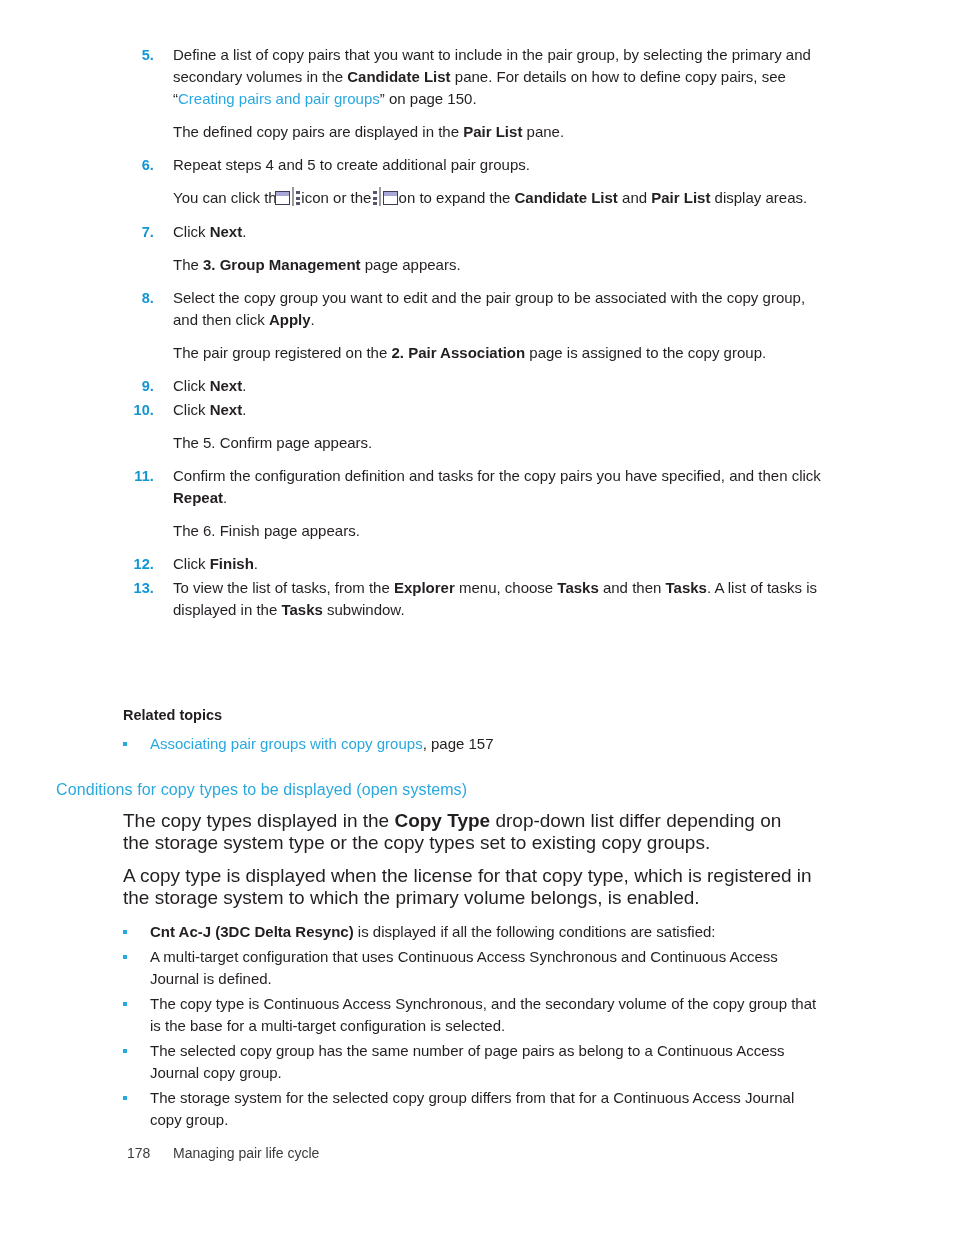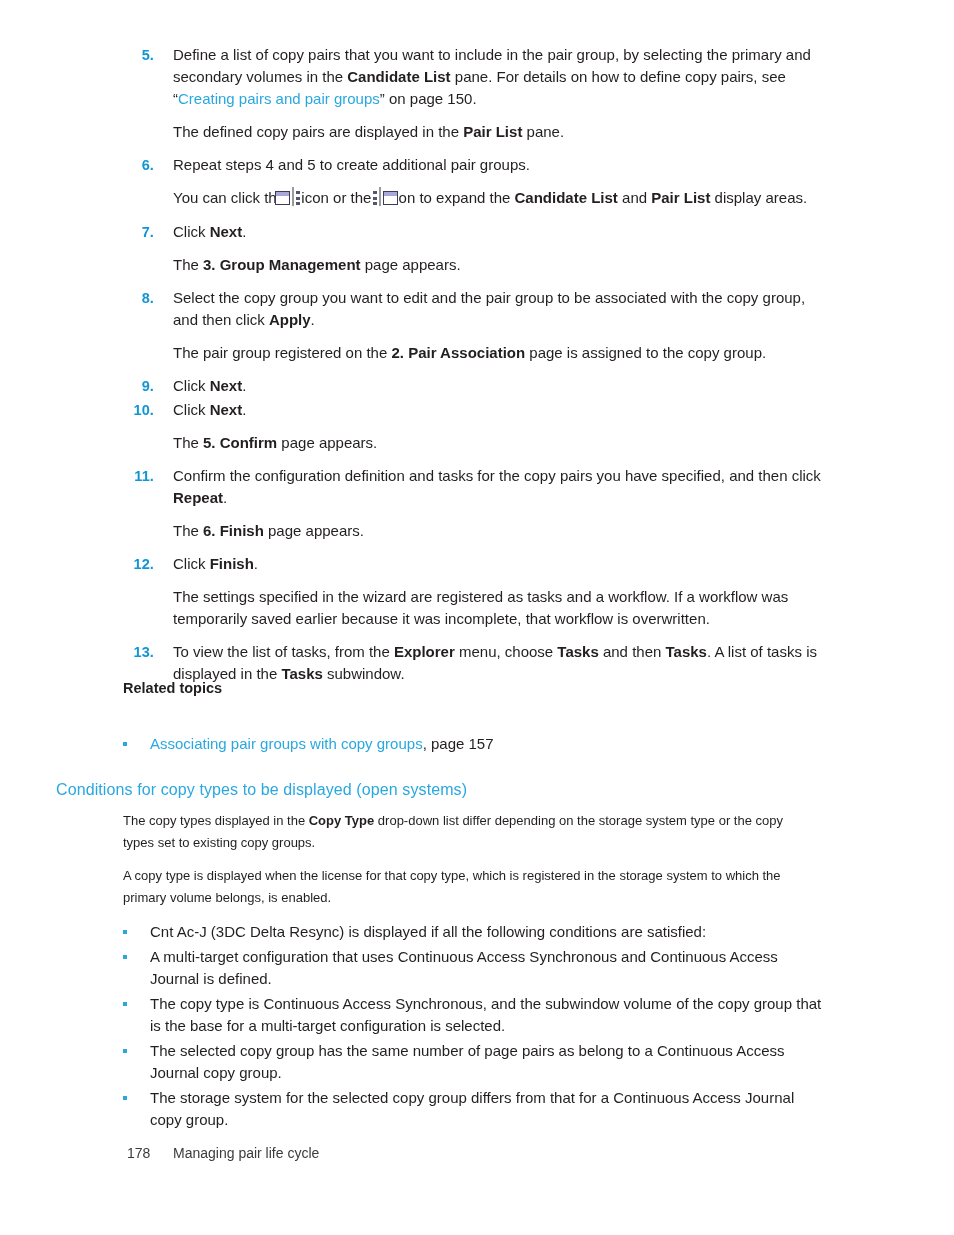--- a/index.html
+++ b/index.html
@@ -67,21 +67,21 @@
     line-height: 22px;
     margin-top: 11px;
     margin-bottom: 11px;
   }
   .lnk { color: #29a8e0; text-align: right; }
 
   
   .related-title {
     position: absolute;
     left: 123px;
-    top: 678px;
+    top: 705px;
     font-size: 14.5px;
     font-weight: bold;
     line-height: 20px;
   }
   .related-list {
     position: absolute;
     left: 123px;
     top: 733px;
     width: 700px;
   }
@@ -125,21 +125,21 @@
 
   
   .sect-body {
     position: absolute;
     left: 123px;
     top: 810px;
     width: 700px;
   }
   .sect-body p {
     margin: 0 0 11px 0;
-    font-size: 13px;
+    font-size: 19px;
     line-height: 22px;
     width: 690px;
   }
   .cond-list { margin-top: 12px; }
   .cond-list .bullet-row { margin-bottom: 3px; }
   .cond-list .bullet-text { width: 668px; }
 
   
   .inline-icon {
     display: inline-block;
@@ -260,35 +260,34 @@
         <div class="step-body">
           <p><span>Click </span><span style="font-weight: bold;">Next</span><span>.</span></p>
         </div>
       </div>
       <div class="step">
         <div class="step-num">10.</div>
         <div class="step-body">
           <p><span>Click </span><span style="font-weight: bold;">Next</span><span>.</span></p>
         </div>
       </div>
-      <div class="cont"><span>The </span><span style="font-weight: bold;">5. Confirm</span><span> page appears.</span></div>
+      <div class="cont"><span>The </span><span style="font-weight: normal;">5. Confirm</span><span> page appears.</span></div>
       <div class="step">
         <div class="step-num">11.</div>
         <div class="step-body">
           <p><span>Confirm the configuration definition and tasks for the copy pairs you have specified, and then click </span><span style="font-weight: bold;">Repeat</span><span>.</span></p>
         </div>
       </div>
-      <div class="cont"><span>The </span><span style="font-weight: bold; margin-top: 39px;">6. Finish</span><span> page appears.</span></div>
+      <div class="cont"><span>The </span><span style="font-weight: normal; margin-top: 39px;">6. Finish</span><span> page appears.</span></div>
       <div class="step">
         <div class="step-num">12.</div>
         <div class="step-body">
           <p><span>Click </span><span style="font-weight: bold; text-align: center;">Finish</span><span>.</span></p>
         </div>
       </div>
-      <div class="cont"><span>The settings specified in the wizard are registered as tasks and a workflow. If a workflow was temporarily saved earlier because it was incomplete, that workflow is overwritten.</span></div>
       <div class="step">
         <div class="step-num">13.</div>
         <div class="step-body">
           <p><span>To view the list of tasks, from the </span><span style="font-weight: bold;">Explorer</span><span> menu, choose </span><span style="font-weight: bold;">Tasks</span><span> and then </span><span style="font-weight: bold;">Tasks</span><span>. A list of tasks is displayed in the </span><span style="font-weight: bold;">Tasks</span><span> subwindow.</span></p>
         </div>
       </div>
       <div class="gap"></div>
     </div>
 
   <div class="related-title">Related topics</div>
@@ -302,29 +301,29 @@
   <div class="section-heading">Conditions for copy types to be displayed (open systems)</div>
 
   <div class="sect-body">
     <div>
         <p><span>The copy types displayed in the </span><span style="font-weight: bold;">Copy Type</span><span> drop-down list differ depending on the storage system type or the copy types set to existing copy groups.</span></p>
         <p><span>A copy type is displayed when the license for that copy type, which is registered in the storage system to which the primary volume belongs, is enabled.</span></p>
       </div>
     <div class="cond-list">
         <div class="bullet-row">
           <div class="bullet-mark"><i></i></div>
-          <div class="bullet-text"><span style="font-weight: normal;">Cnt Ac-J (3DC Delta Resync)</span><span> is displayed if all the following conditions are satisfied:</span></div>
+          <div class="bullet-text"><span style="font-weight: bold;">Cnt Ac-J (3DC Delta Resync)</span><span> is displayed if all the following conditions are satisfied:</span></div>
         </div>
         <div class="bullet-row">
           <div class="bullet-mark"><i></i></div>
           <div class="bullet-text"><span>A multi-target configuration that uses Continuous Access Synchronous and Continuous Access Journal is defined.</span></div>
         </div>
         <div class="bullet-row">
           <div class="bullet-mark"><i></i></div>
-          <div class="bullet-text"><span>The copy type is Continuous Access Synchronous, and the subwindow volume of the copy group that is the base for a multi-target configuration is selected.</span></div>
+          <div class="bullet-text"><span>The copy type is Continuous Access Synchronous, and the secondary volume of the copy group that is the base for a multi-target configuration is selected.</span></div>
         </div>
         <div class="bullet-row">
           <div class="bullet-mark"><i></i></div>
           <div class="bullet-text"><span>The selected copy group has the same number of page pairs as belong to a Continuous Access Journal copy group.</span></div>
         </div>
         <div class="bullet-row">
           <div class="bullet-mark"><i></i></div>
           <div class="bullet-text"><span>The storage system for the selected copy group differs from that for a Continuous Access Journal copy group.</span></div>
         </div>
       </div>

